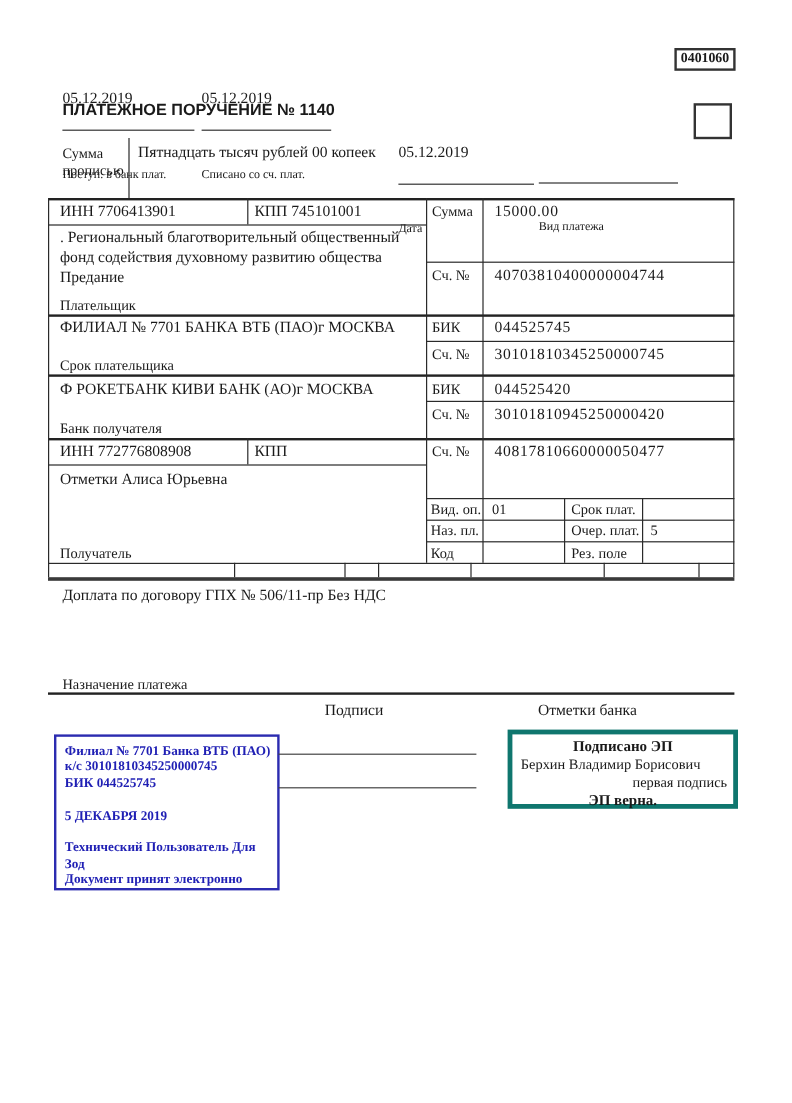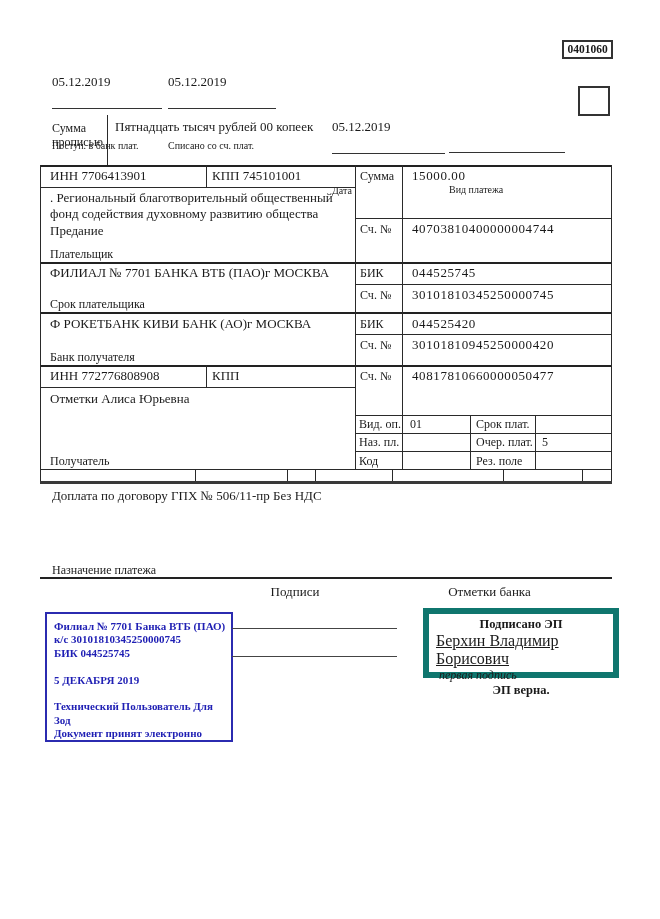--- a/index.html
+++ b/index.html
@@ -14,44 +14,45 @@
   .t12{font-size:12px;line-height:1.2;}
   .num{letter-spacing:.6px;}
   .pre{white-space:pre-line;}
   .uf .v{font-size:13px;border-bottom:1px solid #333;padding:0 4px 18px 0;min-height:15px;margin-top:36px;}
   .uf .l{font-size:10px;padding-top:2px;color:#1a1a1a;margin-top:29px;}
   .title{font-family:"Liberation Sans",sans-serif;font-weight:bold;font-size:13.5px;}
   .codebox{border:2px solid #333;text-align:center;font-size:11.5px;line-height:15px;font-weight:bold;}
   .sqbox{border:2px solid #333;}
   .stamp{border:2px solid #2b2bb0;color:#1f1fb4;font-size:11px;font-weight:bold;
          line-height:1.22;padding:6px 5px 5px 7px;white-space:pre-line;}
-  .epbox{border:6px solid #0f766e;padding:3px 5px;}
+  .epbox{border:4px solid #0f766e;padding:3px 5px;}
   .ep-title{font-size:12.5px;font-weight:bold;text-align:center;}
-  .ep-name{font-size:16px;padding-left:2px;text-decoration:underline;}
-  .ep-kind{font-size:12px;font-style:italic;padding-left:5px;}
+  .ep-name{font-size:12px;padding-left:2px;}
+  .ep-kind{font-size:12px;padding-left:5px;text-align:right;}
   .ep-verdict{font-size:12.5px;font-weight:bold;text-align:center;}
   .center{text-align:center;}
 </style>
 </head>
 <body>
 
 <div class="page">
 
   <div class="abs uf" style="left:52px;top:38px;width:110px">
     <div class="v">05.12.2019</div>
     <div class="l">Поступ. в банк плат.</div>
   </div>
   <div class="abs uf" style="left:168px;top:38px;width:108px">
     <div class="v">05.12.2019</div>
     <div class="l">Списано со сч. плат.</div>
   </div>
   <div class="abs codebox" style="left:562px;top:40px;width:47px;height:15px">
     <span>0401060</span>
   </div>
 
+  <div class="abs title" style="left:52px;top:84px">ПЛАТЕЖНОЕ ПОРУЧЕНИЕ № 1140</div>
   <div class="abs uf" style="left:332px;top:83px;width:113px">
     <div class="v">05.12.2019</div>
     <div class="l">Дата</div>
   </div>
   <div class="abs uf" style="left:449px;top:83px;width:116px">
     <div class="v"></div>
     <div class="l">Вид платежа</div>
   </div>
   <div class="abs sqbox" style="left:578px;top:86px;width:28px;height:26px"></div>
 

